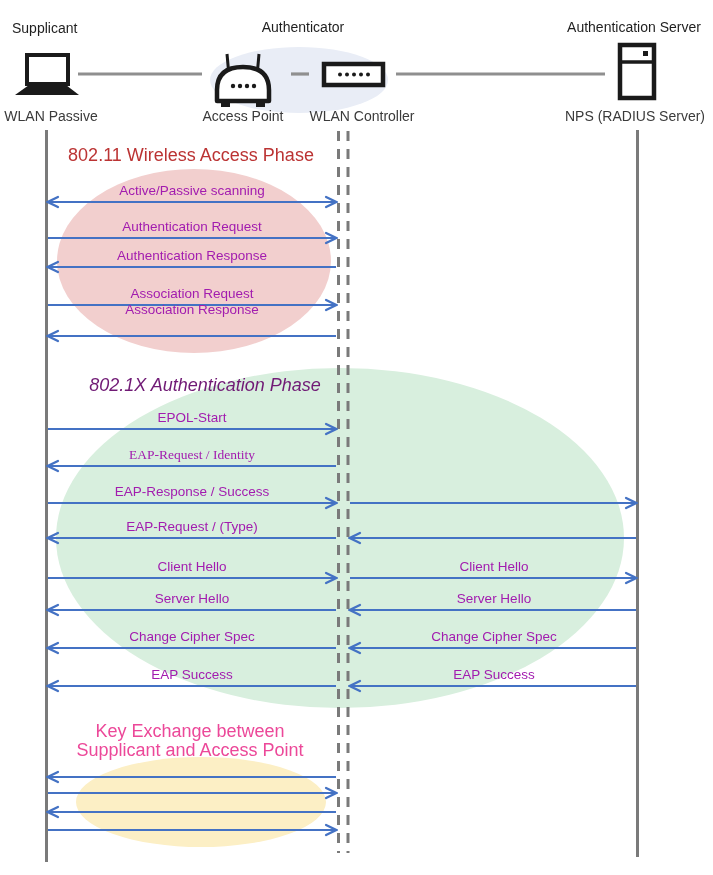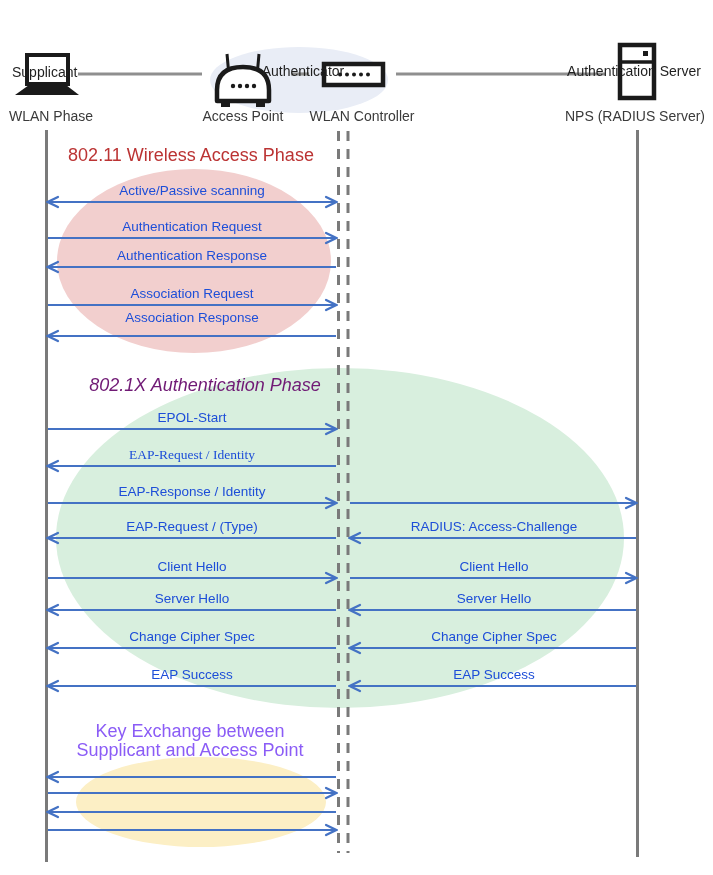--- a/index.html
+++ b/index.html
@@ -1,24 +1,24 @@
 <!DOCTYPE html>
 <html><head>
 <meta charset="utf-8">
 <style>
   html,body{margin:0;padding:0;background:#fff;}
   .stage{position:relative;width:713px;height:875px;background:#fff;
          font-family:"Liberation Sans",sans-serif;overflow:hidden;}
   .stage svg.base{position:absolute;left:0;top:0;}
   .labels{position:absolute;left:0;top:0;width:713px;height:875px;pointer-events:none;}
-  .role{position:absolute;font-size:14px;color:#1f1f1f;white-space:nowrap;margin-top:44px;}
+  .role{position:absolute;font-size:14px;color:#1f1f1f;white-space:nowrap;}
   .dev{position:absolute;font-size:14px;color:#3a3a3a;white-space:nowrap;}
   .c{transform:translateX(-50%);}
   .phase{position:absolute;transform:translateX(-50%);font-size:18px;white-space:nowrap;text-align:center;line-height:19px;}
-  .msg{position:absolute;transform:translateX(-50%);font-size:13.5px;color:#1d4ed8;white-space:nowrap;line-height:16px;}
+  .msg{position:absolute;transform:translateX(-50%);font-size:13.5px;color:#a21caf;white-space:nowrap;line-height:16px;}
   .boxed{background:rgba(255,255,255,.8);padding:0 9px;border-radius:9px;}
 </style>
 </head>
 <body>
 
 <div class="stage">
 
   <svg class="base" width="713" height="875" viewBox="0 0 713 875">
     <defs>
       <marker id="ah" viewBox="0 0 10 10" refX="8.6" refY="5" markerWidth="6.8" markerHeight="6.8" orient="auto-start-reverse">
@@ -100,41 +100,40 @@
         <line x1="48" y1="830" x2="336" y2="830" stroke="#4472C4" stroke-width="2" marker-end="url(#ah)"></line>
       </g>
   </svg>
 
   <div class="labels" id="labels">
 
     <div class="role" style="left:12px;top:20px">Supplicant</div>
     <div class="role c" style="left:303px;top:19px">Authenticator</div>
     <div class="role c" style="left:634px;top:19px">Authentication Server</div>
 
-    <div class="dev c" style="left:51px;top:108px">WLAN Phase</div>
+    <div class="dev c" style="left:51px;top:108px">WLAN Passive</div>
     <div class="dev c" style="left:243px;top:108px">Access Point</div>
     <div class="dev c" style="left:362px;top:108px">WLAN Controller</div>
     <div class="dev c" style="left:635px;top:108px">NPS (RADIUS Server)</div>
 
     <div class="phase" style="left: 191px; top: 146px; color: rgb(187, 51, 51);">802.11 Wireless Access Phase</div>
     <div class="phase" style="left: 205px; top: 376px; color: #701a75; font-style: italic;">802.1X Authentication Phase</div>
-    <div class="phase" style="left: 190px; top: 722px; color: #8b5cf6;">
+    <div class="phase" style="left: 190px; top: 722px; color: #ec4899;">
       <div>Key Exchange between</div>
       <div>Supplicant and Access Point</div>
     </div>
   <div class="msg" style="left: 192px; top: 183px;">Active/Passive scanning</div>
       <div class="msg" style="left: 192px; top: 219px;">Authentication Request</div>
       <div class="msg" style="left: 192px; top: 248px;">Authentication Response</div>
       <div class="msg" style="left: 192px; top: 286px;">Association Request</div>
-      <div class="msg" style="left: 192px; top: 310px;">Association Response</div>
+      <div class="msg" style="left: 192px; top: 302px;">Association Response</div>
       <div class="msg" style="left: 192px; top: 410px;">EPOL-Start</div>
       <div class="msg" style="left: 192px; top: 447px; font-family: Liberation Serif, serif;">EAP-Request / Identity</div>
-      <div class="msg" style="left: 192px; top: 484px;">EAP-Response / Identity</div>
+      <div class="msg" style="left: 192px; top: 484px;">EAP-Response / Success</div>
       <div class="msg" style="left: 192px; top: 519px;">EAP-Request / (Type)</div>
-      <div class="msg" style="left: 494px; top: 519px;">RADIUS: Access-Challenge</div>
       <div class="msg" style="left: 192px; top: 559px;">Client Hello</div>
       <div class="msg" style="left: 494px; top: 559px;">Client Hello</div>
       <div class="msg" style="left: 192px; top: 591px;">Server Hello</div>
       <div class="msg" style="left: 494px; top: 591px;">Server Hello</div>
       <div class="msg" style="left: 192px; top: 629px;">Change Cipher Spec</div>
       <div class="msg" style="left: 494px; top: 629px;">Change Cipher Spec</div>
       <div class="msg" style="left: 192px; top: 667px;">EAP Success</div>
       <div class="msg" style="left: 494px; top: 667px;">EAP Success</div>
     </div>
 </div>

